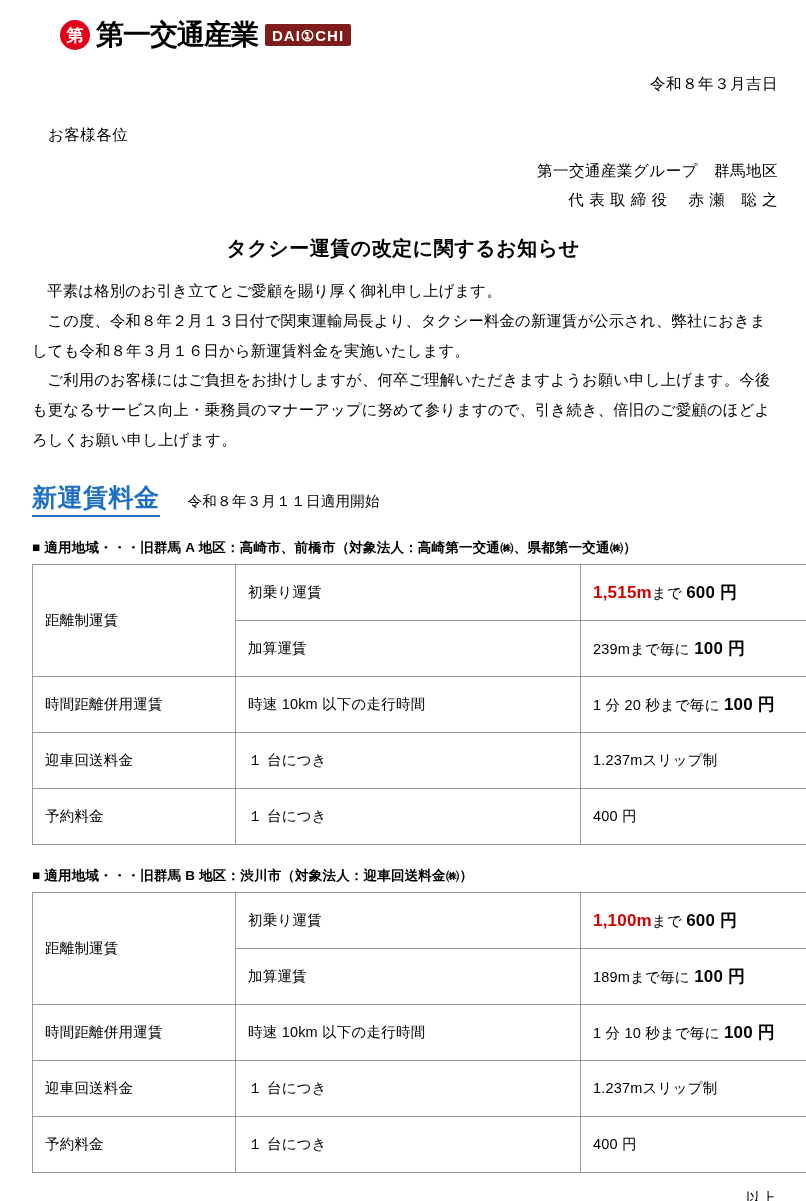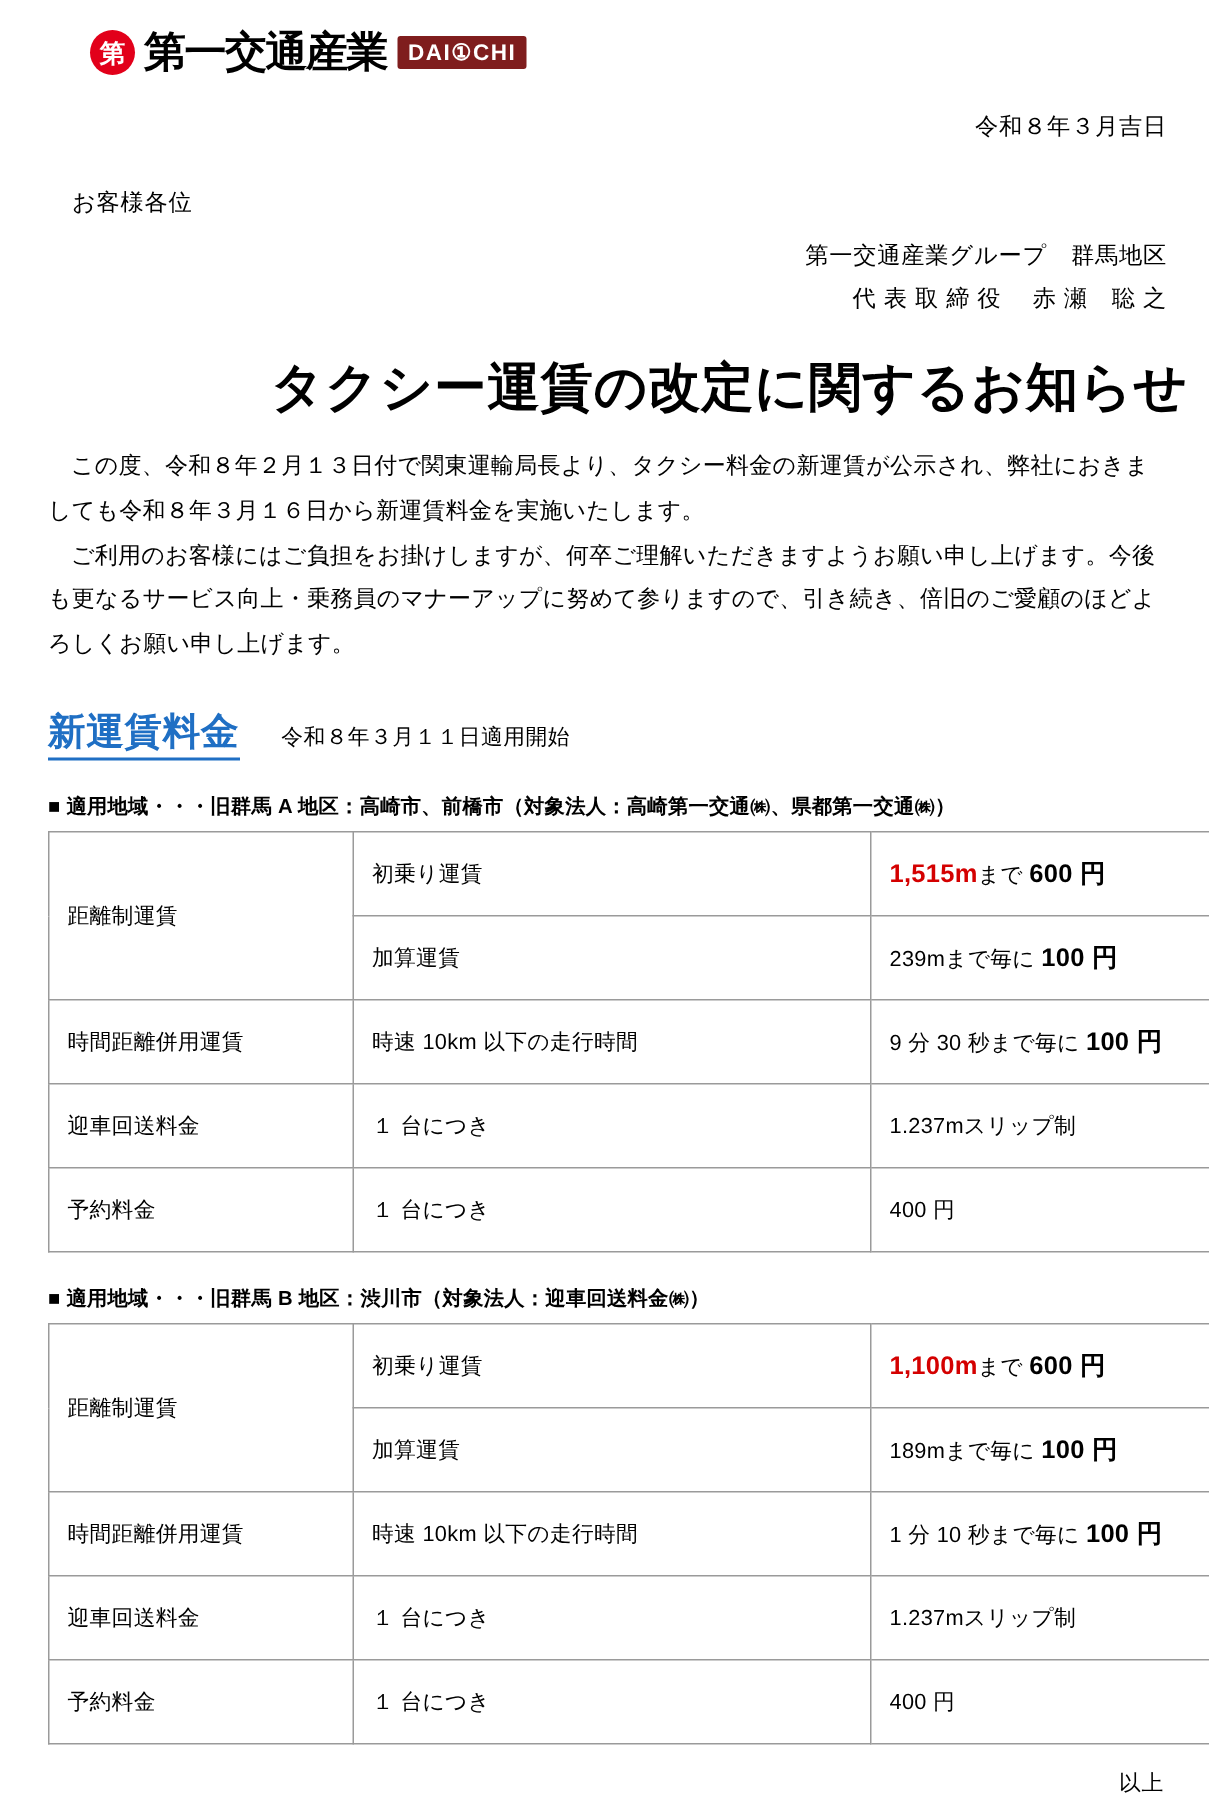--- a/index.html
+++ b/index.html
@@ -82,22 +82,22 @@
     text-align: right;
     font-size: 15.5px;
     padding-right: 14px;
     margin-top: 10px;
     line-height: 1.9;
     letter-spacing: 0.5px;
   }
 
   
   .doc-title {
-    text-align: right;
-    font-size: 35px;
+    text-align: center;
+    font-size: 20px;
     font-weight: bold;
     margin-top: 20px;
     margin-bottom: 14px;
     letter-spacing: 0.5px;
   }
 
   
   .body-block {
     font-size: 15.3px;
     line-height: 1.95;
@@ -189,20 +189,21 @@
   <div class="addressee">お客様各位</div>
 
   <div class="issuer">
     <div>第一交通産業グループ　群馬地区</div>
     <div>代 表 取 締 役　 赤 瀬　聡 之</div>
   </div>
 
   <div class="doc-title">タクシー運賃の改定に関するお知らせ</div>
 
   <div class="body-block">
+    <p class="indent">平素は格別のお引き立てとご愛顧を賜り厚く御礼申し上げます。</p>
     <p class="indent">この度、令和８年２月１３日付で関東運輸局長より、タクシー料金の新運賃が公示され、弊社におきましても令和８年３月１６日から新運賃料金を実施いたします。</p>
     <p class="indent">ご利用のお客様にはご負担をお掛けしますが、何卒ご理解いただきますようお願い申し上げます。今後も更なるサービス向上・乗務員のマナーアップに努めて参りますので、引き続き、倍旧のご愛顧のほどよろしくお願い申し上げます。</p>
   </div>
 
   <div class="section-head">
     <span class="sh-title">新運賃料金</span>
     <span class="sh-sub">令和８年３月１１日適用開始</span>
   </div>
 
   <div class="area-head">■ 適用地域・・・旧群馬 A 地区：高崎市、前橋市（対象法人：高崎第一交通㈱、県都第一交通㈱）</div>
@@ -213,21 +214,21 @@
           <td class="c2">初乗り運賃</td>
           <td class="c3"><span class="red big">1,515m</span><span>まで </span><span class="big">600 円</span></td>
         </tr>
         <tr>
           <td class="c2">加算運賃</td>
           <td class="c3"><span>239mまで毎に </span><span class="big">100 円</span></td>
         </tr>
         <tr>
           <td class="c1">時間距離併用運賃</td>
           <td class="c2">時速 10km 以下の走行時間</td>
-          <td class="c3"><span>9 分 30 秒まで毎に </span><span class="big">100 円</span></td>
+          <td class="c3"><span>1 分 20 秒まで毎に </span><span class="big">100 円</span></td>
         </tr>
         <tr>
           <td class="c1">迎車回送料金</td>
           <td class="c2">１ 台につき</td>
           <td class="c3"><span>1.237mスリップ制</span></td>
         </tr>
         <tr>
           <td class="c1">予約料金</td>
           <td class="c2">１ 台につき</td>
           <td class="c3"><span>400 円</span></td>

